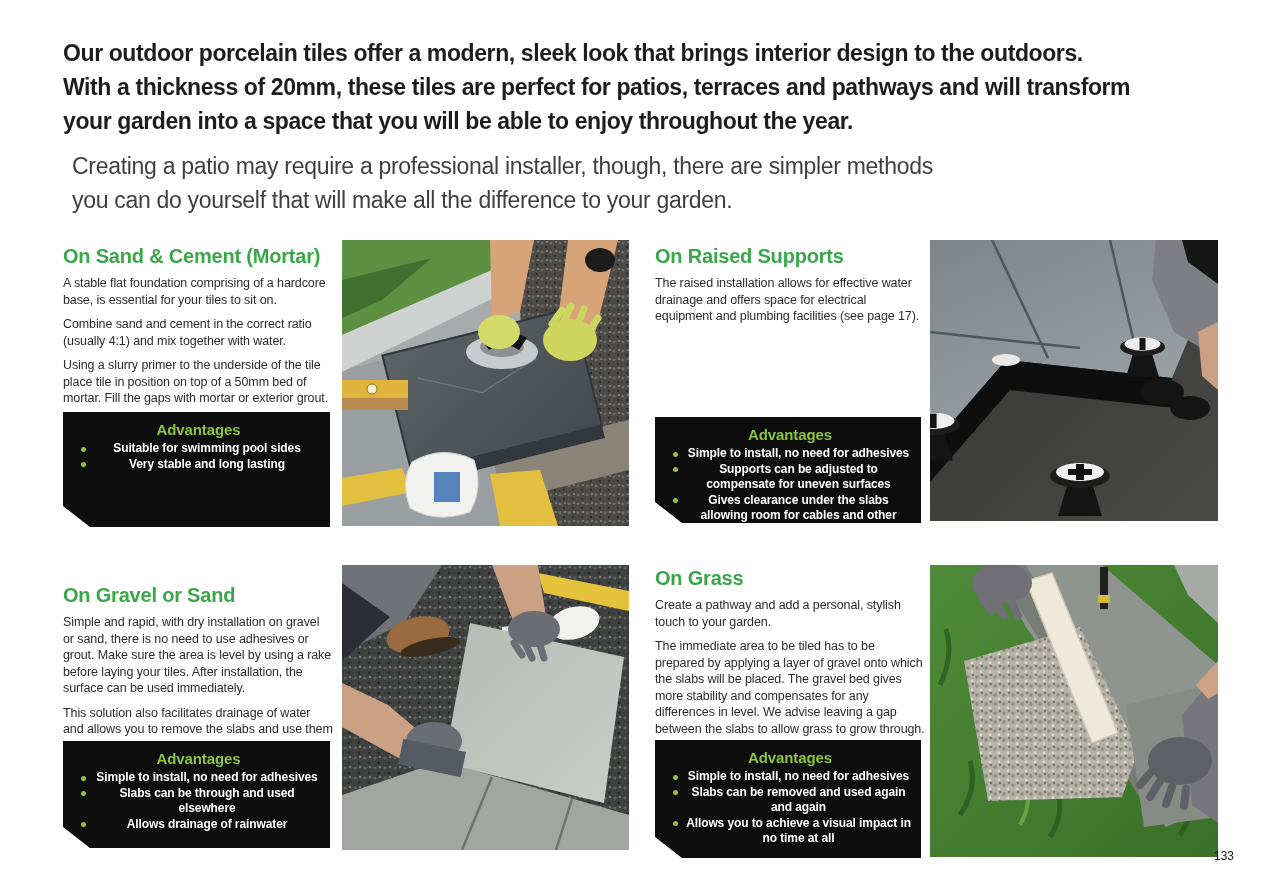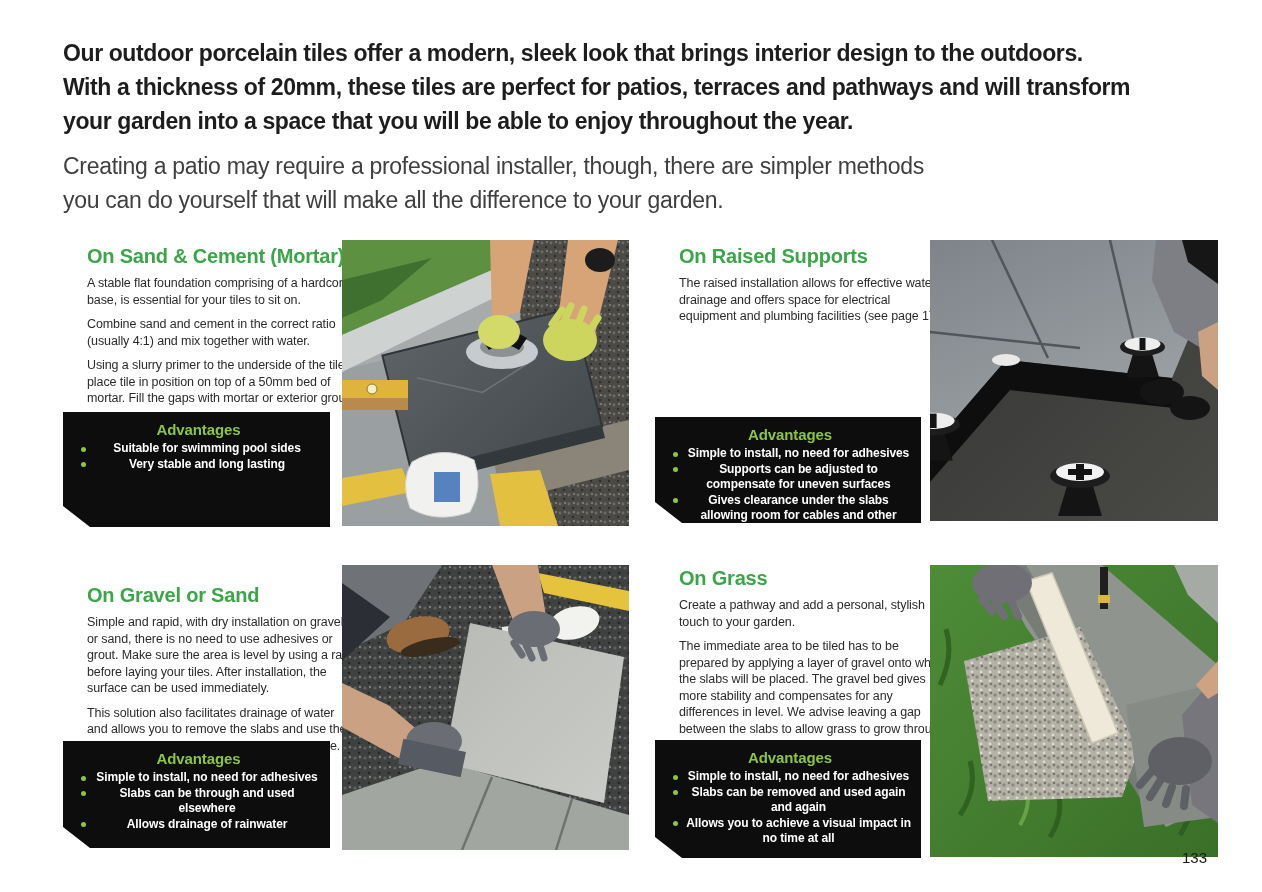--- a/index.html
+++ b/index.html
@@ -8,25 +8,25 @@
     font-family:"Liberation Sans","DejaVu Sans",sans-serif;overflow:hidden;
     margin:0 auto;
   }
   
   .intro{position:absolute;left:63px;top:36px;width:1156px;}
   .intro-primary{
     margin:0 0 11px 0;font-size:23px;line-height:34px;font-weight:600;
     letter-spacing:-0.4px;color:#1d1d1d;white-space:pre-line;
   }
   .intro-secondary{
-    margin:0;font-size:23px;line-height:34px;font-weight:400;
+    margin:9px;font-size:23px;line-height:34px;font-weight:400;
     letter-spacing:-0.3px;color:#3f3f3f;white-space:pre-line;
   }
   
-  .cell{position:absolute;width:270px;margin-left:24px;}
+  .cell{position:absolute;width:270px;}
   .section-title{
     margin:0 0 8px 0;font-size:20px;line-height:22px;font-weight:700;
     letter-spacing:-0.2px;color:var(--heading-green,#3aa648);
   }
   .body-par{
     margin:0 0 8px 0;font-size:12.5px;line-height:16.5px;
     letter-spacing:-0.1px;color:var(--body-text,#2b2b2b);
   }
   
   .adv{
@@ -46,21 +46,21 @@
   }
   .adv li::before{
     content:"";position:absolute;left:4px;top:5.5px;width:5px;height:5px;
     border-radius:50%;background:var(--advantages-lime,#8cc63f);
   }
   
   .photo{position:absolute;overflow:hidden;background:#888;}
   .photo svg{display:block;width:100%;height:100%;}
   
   .page-number{
-    position:absolute;right:55px;top:849px;font-size:15px;color:#1a1a1a;
+    position:absolute;right:28px;top:849px;font-size:12px;color:#1a1a1a;
     letter-spacing:0;
   }
 </style>
 </head>
 <body>
 
 <div class="page" style="--heading-green: #3aa648; --advantages-lime: #8cc63f; --box-background: #0d0d0d; --body-text: #2b2b2b;">
 
   <div class="intro">
     <p class="intro-primary">Our outdoor porcelain tiles offer a modern, sleek look that brings interior design to the outdoors.

